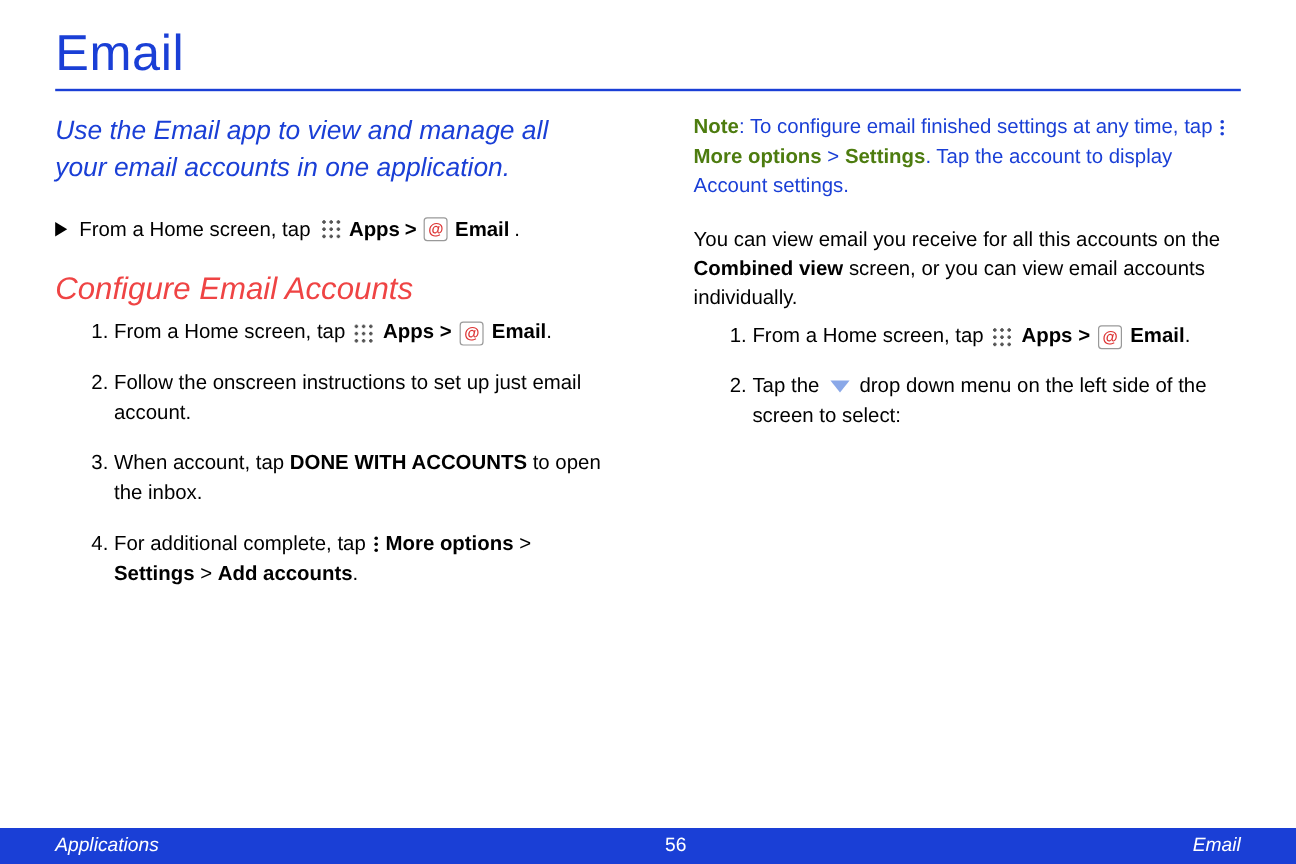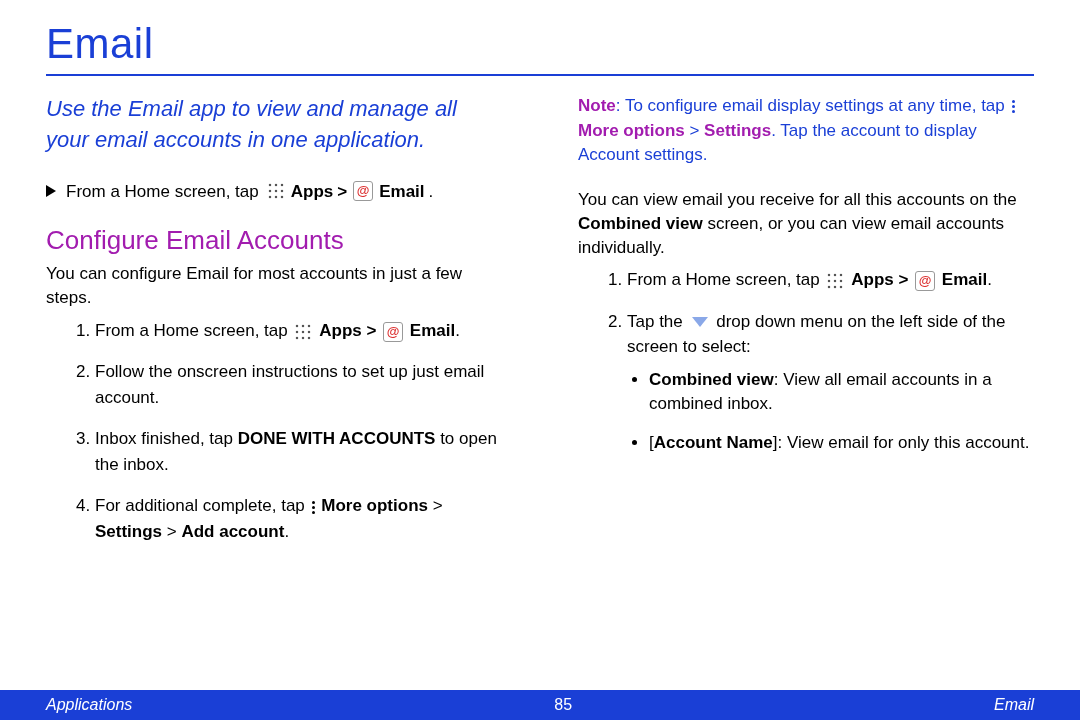--- a/index.html
+++ b/index.html
@@ -58,22 +58,23 @@
     width:0;height:0;
     border-top:6px solid transparent;
     border-bottom:6px solid transparent;
     border-left:10px solid #000;
     margin-right:6px;
     vertical-align:middle;
   }
   h2.section {
     font-size:26px;
     font-weight:400;
-    color:#a21caf;
+    color:#ef4444;
     margin:10px 0 6px 0;
+    font-style:italic;
   }
   ol.num {
     font-size:17px;
     line-height:1.5;
     padding-left:24px;
     margin:8px 0 0 0;
   }
   ol.num > li { margin-bottom:16px;margin-left:25px; }
   ul.bul {
     list-style:disc;
@@ -81,21 +82,21 @@
     margin:8px 0 0 0;
   }
   ul.bul > li { margin-bottom:14px; font-size:17px; line-height:1.45; }
   .b { font-weight:bold; }
   .note-block {
     font-size:17px;
     line-height:1.45;
     color:#1a3fd6;
     margin:0 0 20px 0;
   }
-  .note-block .b { color:#a21caf;margin-top:44px; }
+  .note-block .b { color:#4d7c0f;margin-top:44px; }
   
   .icon {
     display:inline-flex;
     align-items:center;
     justify-content:center;
     vertical-align:middle;
   }
   .icon-apps {
     width:18px;height:18px;
     position:relative;
@@ -176,50 +177,49 @@
         <span class="pre">From a Home screen, tap</span>
         <span class="icon icon-apps"></span>
         <span class="b">Apps</span>
         <span class="b">&gt;</span>
         <span class="icon icon-email"></span>
         <span class="b">Email</span>
           <span>.</span>
       </div>
 
       <h2 class="section">Configure Email Accounts</h2>
-      <p class="body-p" style="margin-bottom:6px">You can configure Email for most accounts in just a few steps.</p>
 
       <ol class="num">
         <li>
           <span>From a Home screen, tap</span>
           <span class="icon icon-apps"></span>
           <span class="b">Apps</span>
           <span class="b">&gt;</span>
           <span class="icon icon-email"></span>
           <span class="b">Email</span><span>.</span>
         </li>
         <li>Follow the onscreen instructions to set up just email account.</li>
         <li>
-          <span>Inbox finished, tap </span><span class="b">DONE WITH ACCOUNTS</span><span> to open the inbox.</span>
+          <span>When account, tap </span><span class="b">DONE WITH ACCOUNTS</span><span> to open the inbox.</span>
         </li>
         <li>
           <span>For additional complete, tap </span><span class="icon icon-more dark">
               <span></span>
               <span></span>
               <span></span>
             </span>
-          <span class="b">More options</span><span> &gt; </span><span class="b">Settings</span><span> &gt; </span><span class="b">Add account</span><span>.</span>
+          <span class="b">More options</span><span> &gt; </span><span class="b">Settings</span><span> &gt; </span><span class="b">Add accounts</span><span>.</span>
         </li>
       </ol>
     </div>
 
     <div class="col">
 
       <p class="note-block">
-        <span class="b">Note</span><span>: To configure email display settings at any time, tap </span><span class="icon icon-more">
+        <span class="b">Note</span><span>: To configure email finished settings at any time, tap </span><span class="icon icon-more">
             <span></span>
             <span></span>
             <span></span>
           </span>
         <span class="b">More options</span><span> &gt; </span><span class="b">Settings</span><span>. Tap the account to display Account settings.</span>
       </p>
 
       <p class="body-p" style="margin-bottom:6px">
         <span>You can view email you receive for all this accounts on the </span><span class="b">Combined view</span><span> screen, or you can view email accounts individually.</span>
       </p>
@@ -228,31 +228,23 @@
         <li>
           <span>From a Home screen, tap</span>
           <span class="icon icon-apps"></span>
           <span class="b">Apps</span>
           <span class="b">&gt;</span>
           <span class="icon icon-email"></span>
           <span class="b">Email</span><span>.</span>
         </li>
         <li>
           <span>Tap the </span><span class="icon-dd"></span><span> drop down menu on the left side of the screen to select:</span>
-          <ul class="bul">
-            <li>
-              <span class="b">Combined view</span><span>: View all email accounts in a combined inbox.</span>
-            </li>
-            <li>
-              <span>[</span><span class="b">Account Name</span><span>]: View email for only this account.</span>
-            </li>
-          </ul>
         </li>
       </ol>
     </div>
   </div>
 </div>
 
 <div class="footer">
   <span>Applications</span>
-  <span class="pageno">85</span>
+  <span class="pageno">56</span>
   <span>Email</span>
 </div>
 
 </body></html>

